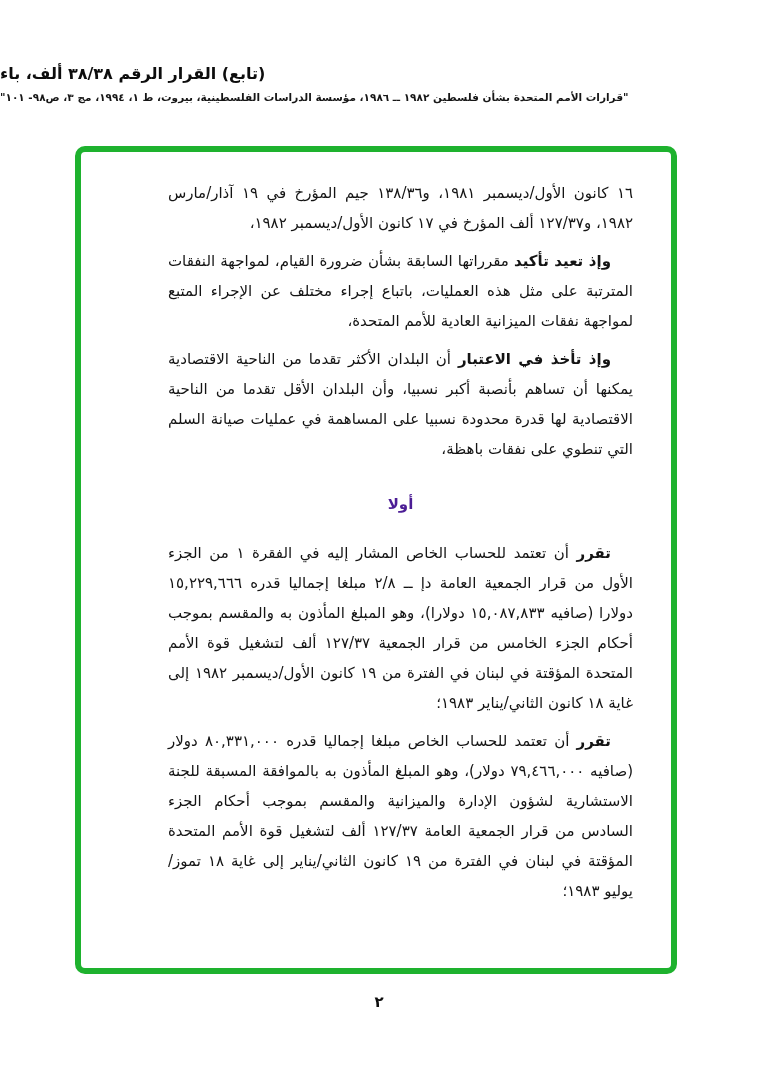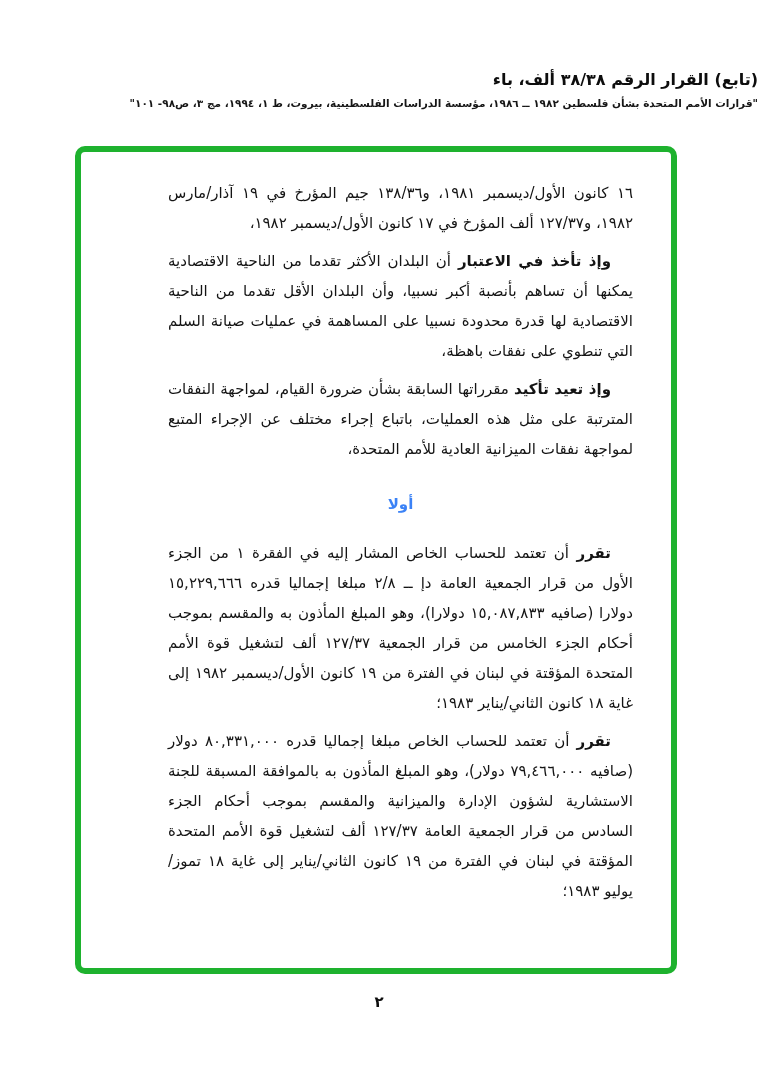--- a/index.html
+++ b/index.html
@@ -5,22 +5,22 @@
   html, body { margin: 0; padding: 0; }
   body {
     width: 758px; height: 1078px;
     background: #ffffff;
     position: relative;
     font-family: "DejaVu Sans", sans-serif;
     overflow: hidden;
   }
   .doc-header {
     position: absolute;
-    top: 70px; left: 0; right: 0;
-    text-align: right;
+    top: 64px; left: 0; right: 0;
+    text-align: left;
     direction: rtl;
   }
   .doc-title {
     font-size: 16px;
     font-weight: bold;
     color: #0d0d0d;
     letter-spacing: 0.2px;
   }
   .doc-source {
     margin-top: 8px;
@@ -47,21 +47,21 @@
     color: #141414;
   }
   .para { margin: 8px; }
   .para.indent { text-indent: 22px; }
   .lead { font-weight: bold; }
   .sec-heading {
     direction: rtl;
     text-align: center;
     font-size: 15px;
     font-weight: bold;
-    color: #3b82f6;
+    color: #4c1d95;
     margin: 25px 0 19px 0;
   }
   .page-num {
     position: absolute;
     top: 993px; left: 0; right: 0;
     text-align: center;
     font-size: 15px;
     font-weight: bold;
     color: #0d0d0d;
   }
@@ -71,20 +71,20 @@
 
 <div class="doc-header">
   <div class="doc-title">(تابع) القرار الرقم ٣٨/٣٨ ألف، باء</div>
   <div class="doc-source">"قرارات الأمم المتحدة بشأن فلسطين ١٩٨٢ ــ ١٩٨٦، مؤسسة الدراسات الفلسطينية، بيروت، ط ١، ١٩٩٤، مج ٣، ص٩٨- ١٠١"</div>
 </div>
 
 <div class="annotation-frame" style="border-color: rgb(30, 178, 46);"></div>
 
 <div class="content">
   <p class="para"><span>١٦ كانون الأول/ديسمبر ١٩٨١، و١٣٨/٣٦ جيم المؤرخ في ١٩ آذار/مارس ١٩٨٢، و١٢٧/٣٧ ألف المؤرخ في ١٧ كانون الأول/ديسمبر ١٩٨٢،</span></p>
+  <p class="para indent"><span class="lead">وإذ تعيد تأكيد</span><span> مقرراتها السابقة بشأن ضرورة القيام، لمواجهة النفقات المترتبة على مثل هذه العمليات، باتباع إجراء مختلف عن الإجراء المتبع لمواجهة نفقات الميزانية العادية للأمم المتحدة،</span></p>
   <p class="para indent"><span class="lead">وإذ تأخذ في الاعتبار</span><span> أن البلدان الأكثر تقدما من الناحية الاقتصادية يمكنها أن تساهم بأنصبة أكبر نسبيا، وأن البلدان الأقل تقدما من الناحية الاقتصادية لها قدرة محدودة نسبيا على المساهمة في عمليات صيانة السلم التي تنطوي على نفقات باهظة،</span></p>
-  <p class="para indent"><span class="lead">وإذ تعيد تأكيد</span><span> مقرراتها السابقة بشأن ضرورة القيام، لمواجهة النفقات المترتبة على مثل هذه العمليات، باتباع إجراء مختلف عن الإجراء المتبع لمواجهة نفقات الميزانية العادية للأمم المتحدة،</span></p>
   <h2 class="sec-heading">أولا</h2>
   <p class="para indent"><span class="lead">تقرر</span><span> أن تعتمد للحساب الخاص المشار إليه في الفقرة ١ من الجزء الأول من قرار الجمعية العامة دإ ــ ٢/٨ مبلغا إجماليا قدره ١٥,٢٢٩,٦٦٦ دولارا (صافيه ١٥,٠٨٧,٨٣٣ دولارا)، وهو المبلغ المأذون به والمقسم بموجب أحكام الجزء الخامس من قرار الجمعية ١٢٧/٣٧ ألف لتشغيل قوة الأمم المتحدة المؤقتة في لبنان في الفترة من ١٩ كانون الأول/ديسمبر ١٩٨٢ إلى غاية ١٨ كانون الثاني/يناير ١٩٨٣؛</span></p>
   <p class="para indent"><span class="lead">تقرر</span><span> أن تعتمد للحساب الخاص مبلغا إجماليا قدره ٨٠,٣٣١,٠٠٠ دولار (صافيه ٧٩,٤٦٦,٠٠٠ دولار)، وهو المبلغ المأذون به بالموافقة المسبقة للجنة الاستشارية لشؤون الإدارة والميزانية والمقسم بموجب أحكام الجزء السادس من قرار الجمعية العامة ١٢٧/٣٧ ألف لتشغيل قوة الأمم المتحدة المؤقتة في لبنان في الفترة من ١٩ كانون الثاني/يناير إلى غاية ١٨ تموز/يوليو ١٩٨٣؛</span></p>
 </div>
 
 <div class="page-num">٢</div>
 
 </body></html>

